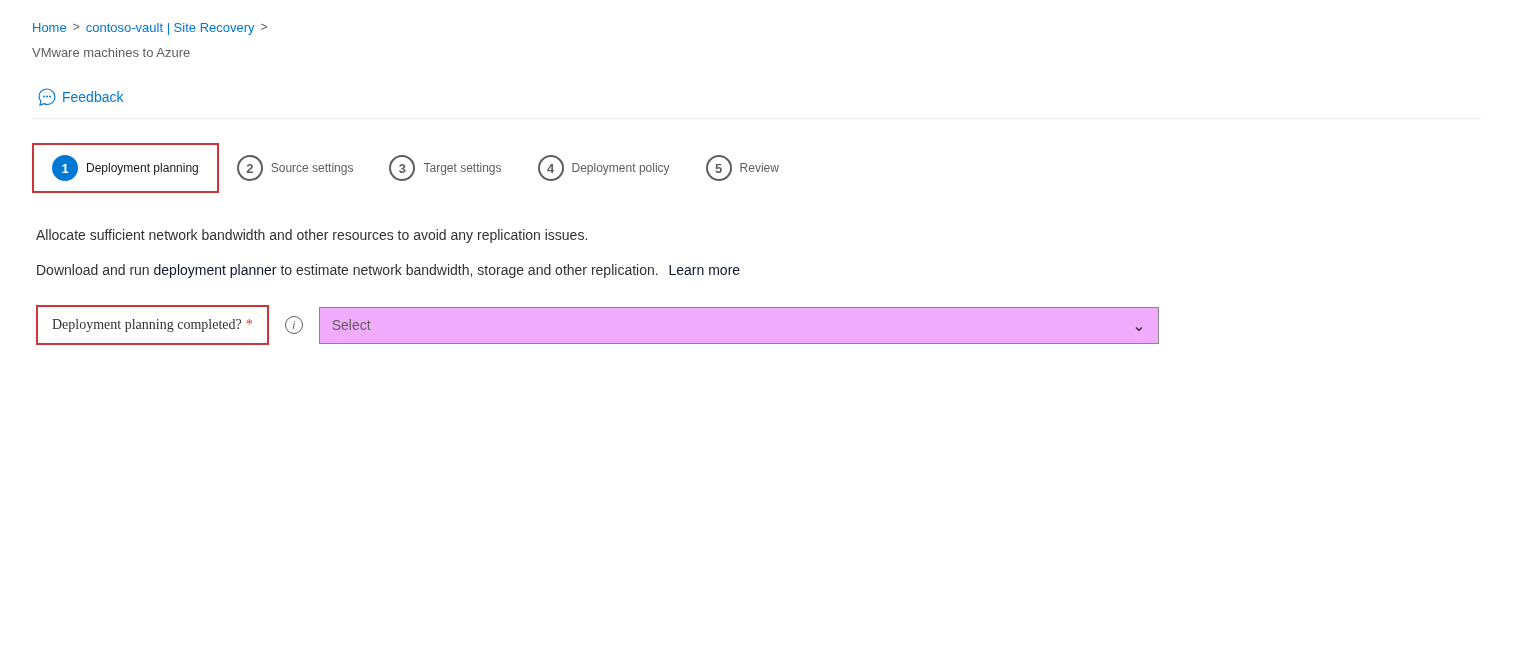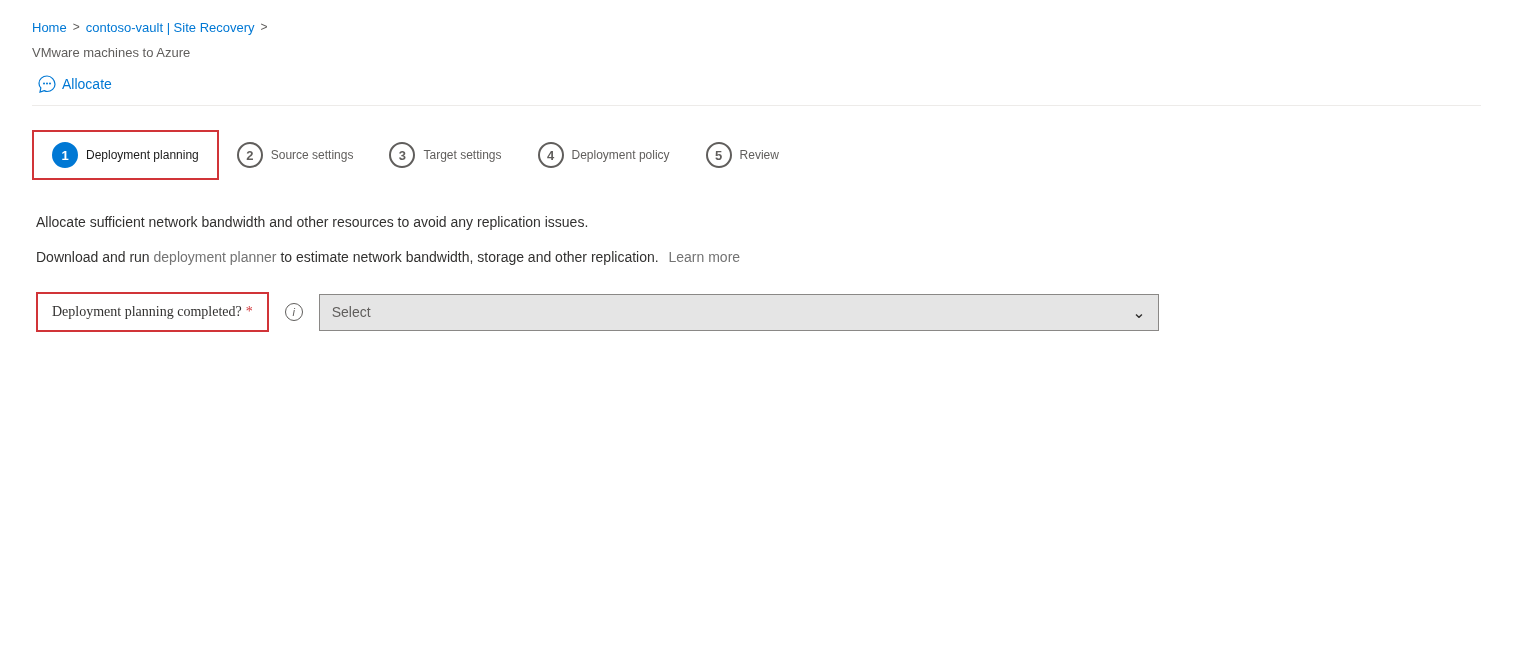--- a/index.html
+++ b/index.html
@@ -43,21 +43,21 @@
     .more-icon {
       font-size: 20px;
       color: #605e5c;
       cursor: pointer;
       letter-spacing: 2px;
       margin-top: 4px;
     }
     .page-subtitle {
       font-size: 13px;
       color: #605e5c;
-      margin-bottom: 3px;
+      margin-bottom: 16px;
     }
     .toolbar {
       display: flex;
       align-items: center;
       gap: 8px;
       padding: 8px 0;
       border-bottom: 1px solid #edebe9;
       margin-bottom: 24px;
     }
     .feedback-btn {
@@ -123,21 +123,21 @@
     .content-area {
       padding: 0 4px;
     }
     .description-text {
       font-size: 14px;
       color: #323130;
       margin-bottom: 14px;
       line-height: 1.5;
     }
     .description-text a {
-      color: #737373;
+      color: #0f172a;
       text-decoration: none;
     }
     
     .form-row {
       display: flex;
       align-items: center;
       gap: 16px;
       margin-top: 24px;
     }
     .form-label-box {
@@ -171,21 +171,21 @@
       flex-shrink: 0;
     }
     .select-dropdown {
       display: flex;
       align-items: center;
       justify-content: space-between;
       border: 1px solid #8a8886;
       padding: 8px 12px;
       min-width: 840px;
       cursor: pointer;
-      background: #e5e5e5;
+      background: #f0abfc;
       font-size: 14px;
       color: #605e5c;
     }
     .chevron-icon {
       font-size: 16px;
       color: #323130;
     }
   </style>
 </head>
 <body>
@@ -202,21 +202,21 @@
   <div class="page-subtitle">VMware machines to Azure</div>
 
   <div class="toolbar">
     <button class="feedback-btn">
       <svg class="feedback-icon" viewBox="0 0 18 18" fill="none" xmlns="http://www.w3.org/2000/svg">
         <path d="M9 1C4.58 1 1 4.25 1 8.25c0 1.8.7 3.45 1.85 4.72L2 17l4.18-1.38C7.3 16.17 8.13 16.5 9 16.5c4.42 0 8-3.25 8-7.25S13.42 1 9 1z" stroke="#0078d4" stroke-width="1.2" fill="none"></path>
         <circle cx="6" cy="8.5" r="1" fill="#0078d4"></circle>
         <circle cx="9" cy="8.5" r="1" fill="#0078d4"></circle>
         <circle cx="12" cy="8.5" r="1" fill="#0078d4"></circle>
       </svg>
-      <span>Allocate</span>
+      <span>Feedback</span>
     </button>
   </div>
 
   <div class="wizard-steps">
     <div class="wizard-step active">
       <div class="step-number">1</div>
       <span class="step-label">Deployment planning</span>
     </div>
     <div class="wizard-step">
       <div class="step-number">2</div>

